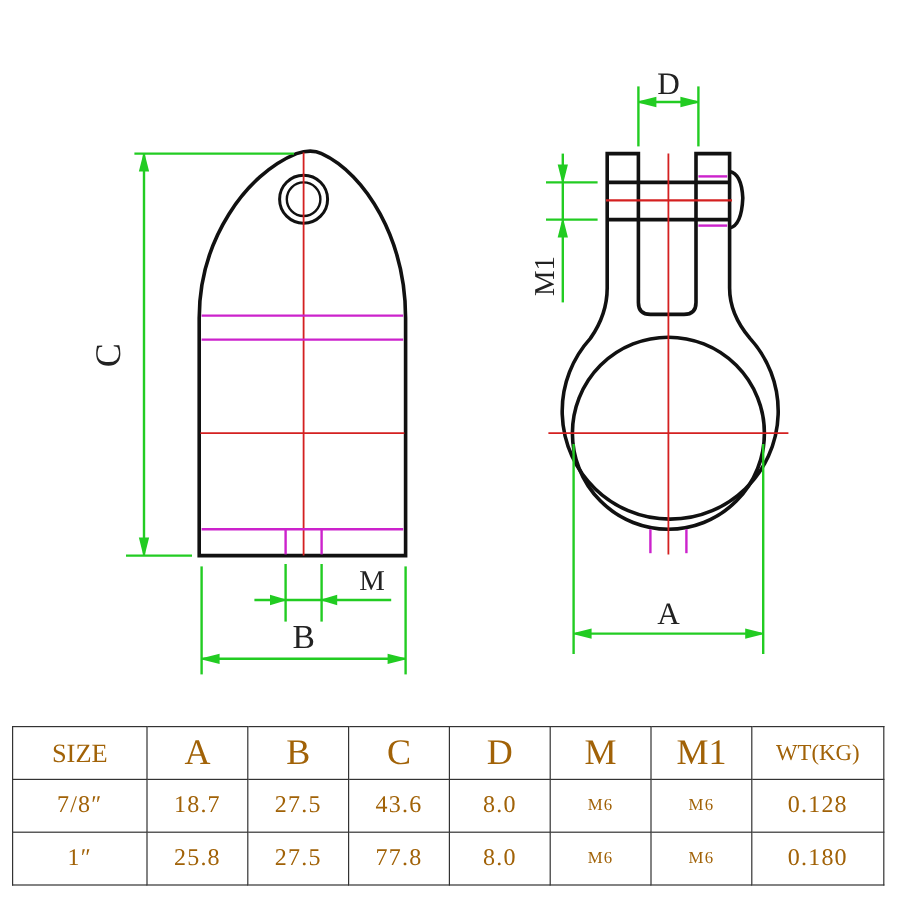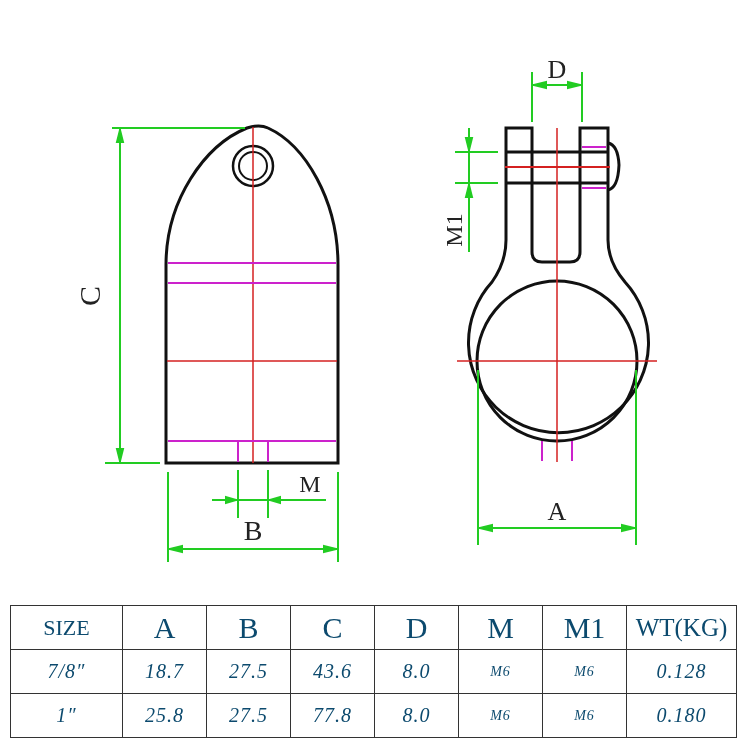--- a/index.html
+++ b/index.html
@@ -3,28 +3,28 @@
   <meta charset="utf-8">
   <style>
     html, body { margin: 0; padding: 0; background: #ffffff; }
     body { width: 750px; height: 750px; position: relative; overflow: hidden; font-family: "Liberation Serif", "DejaVu Serif", serif; }
     .drawing { position: absolute; left: 0; top: 0; width: 750px; height: 590px; }
     .spec-table {
       position: absolute; left: 10px; top: 605px;
       width: 726px; border-collapse: collapse; table-layout: fixed;
     }
     .spec-table th, .spec-table td {
-      border: 1.5px solid #333; text-align: center; color: #0c4a6e;
+      border: 1.5px solid #333; text-align: center; color: #a16207;
       font-family: "Liberation Serif", "DejaVu Serif", serif; font-weight: normal;
       padding: 0;
     }
     .spec-table th { height: 43px; font-size: 30px; }
     .spec-table th.small { font-size: 22px; }
-    .spec-table th.wt { font-size: 25px; letter-spacing: 0px; }
-    .spec-table td { height: 43px; font-size: 20px; letter-spacing: 1px; font-style: italic; }
+    .spec-table th.wt { font-size: 19px; letter-spacing: 0px; }
+    .spec-table td { height: 43px; font-size: 20px; letter-spacing: 1px; }
     .spec-table td.mono-small { font-size: 14px; }
     .dim-label { font-family: "Liberation Serif", "DejaVu Serif", serif; fill: #222; }
   </style>
 </head>
 <body>
 
 <svg class="drawing" viewBox="0 0 750 590" width="750" height="590">
 
   <g>
 

